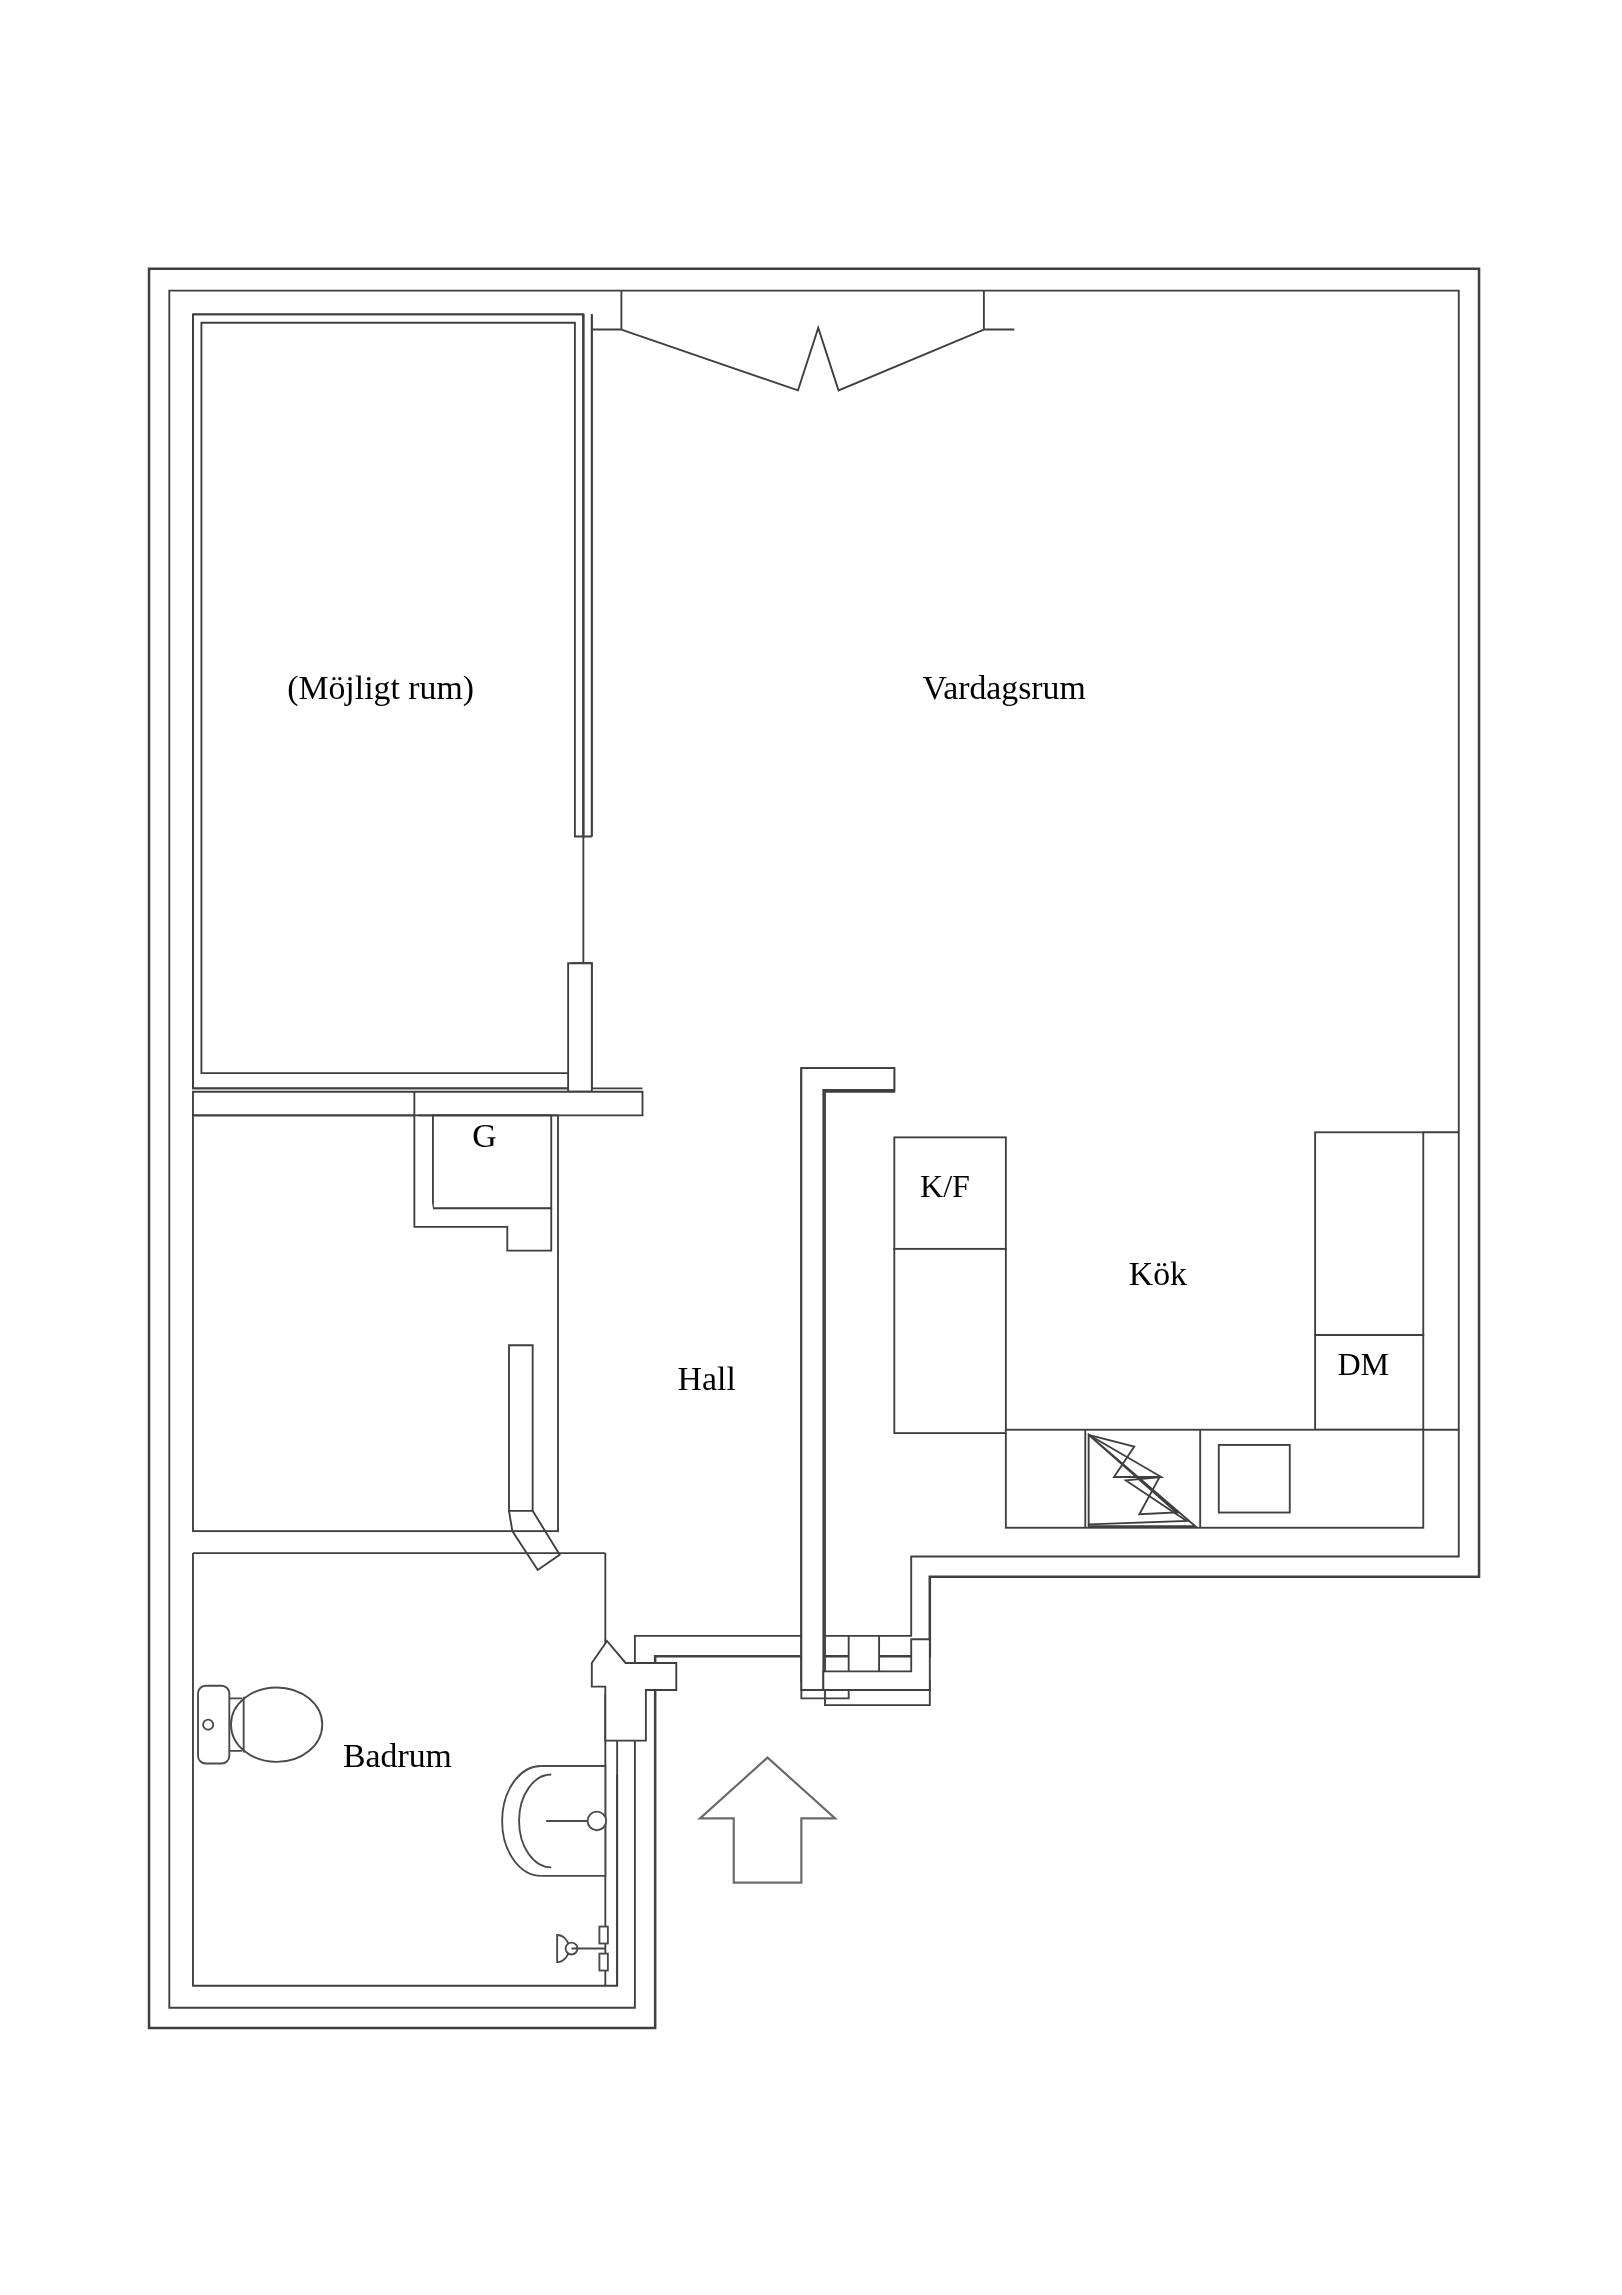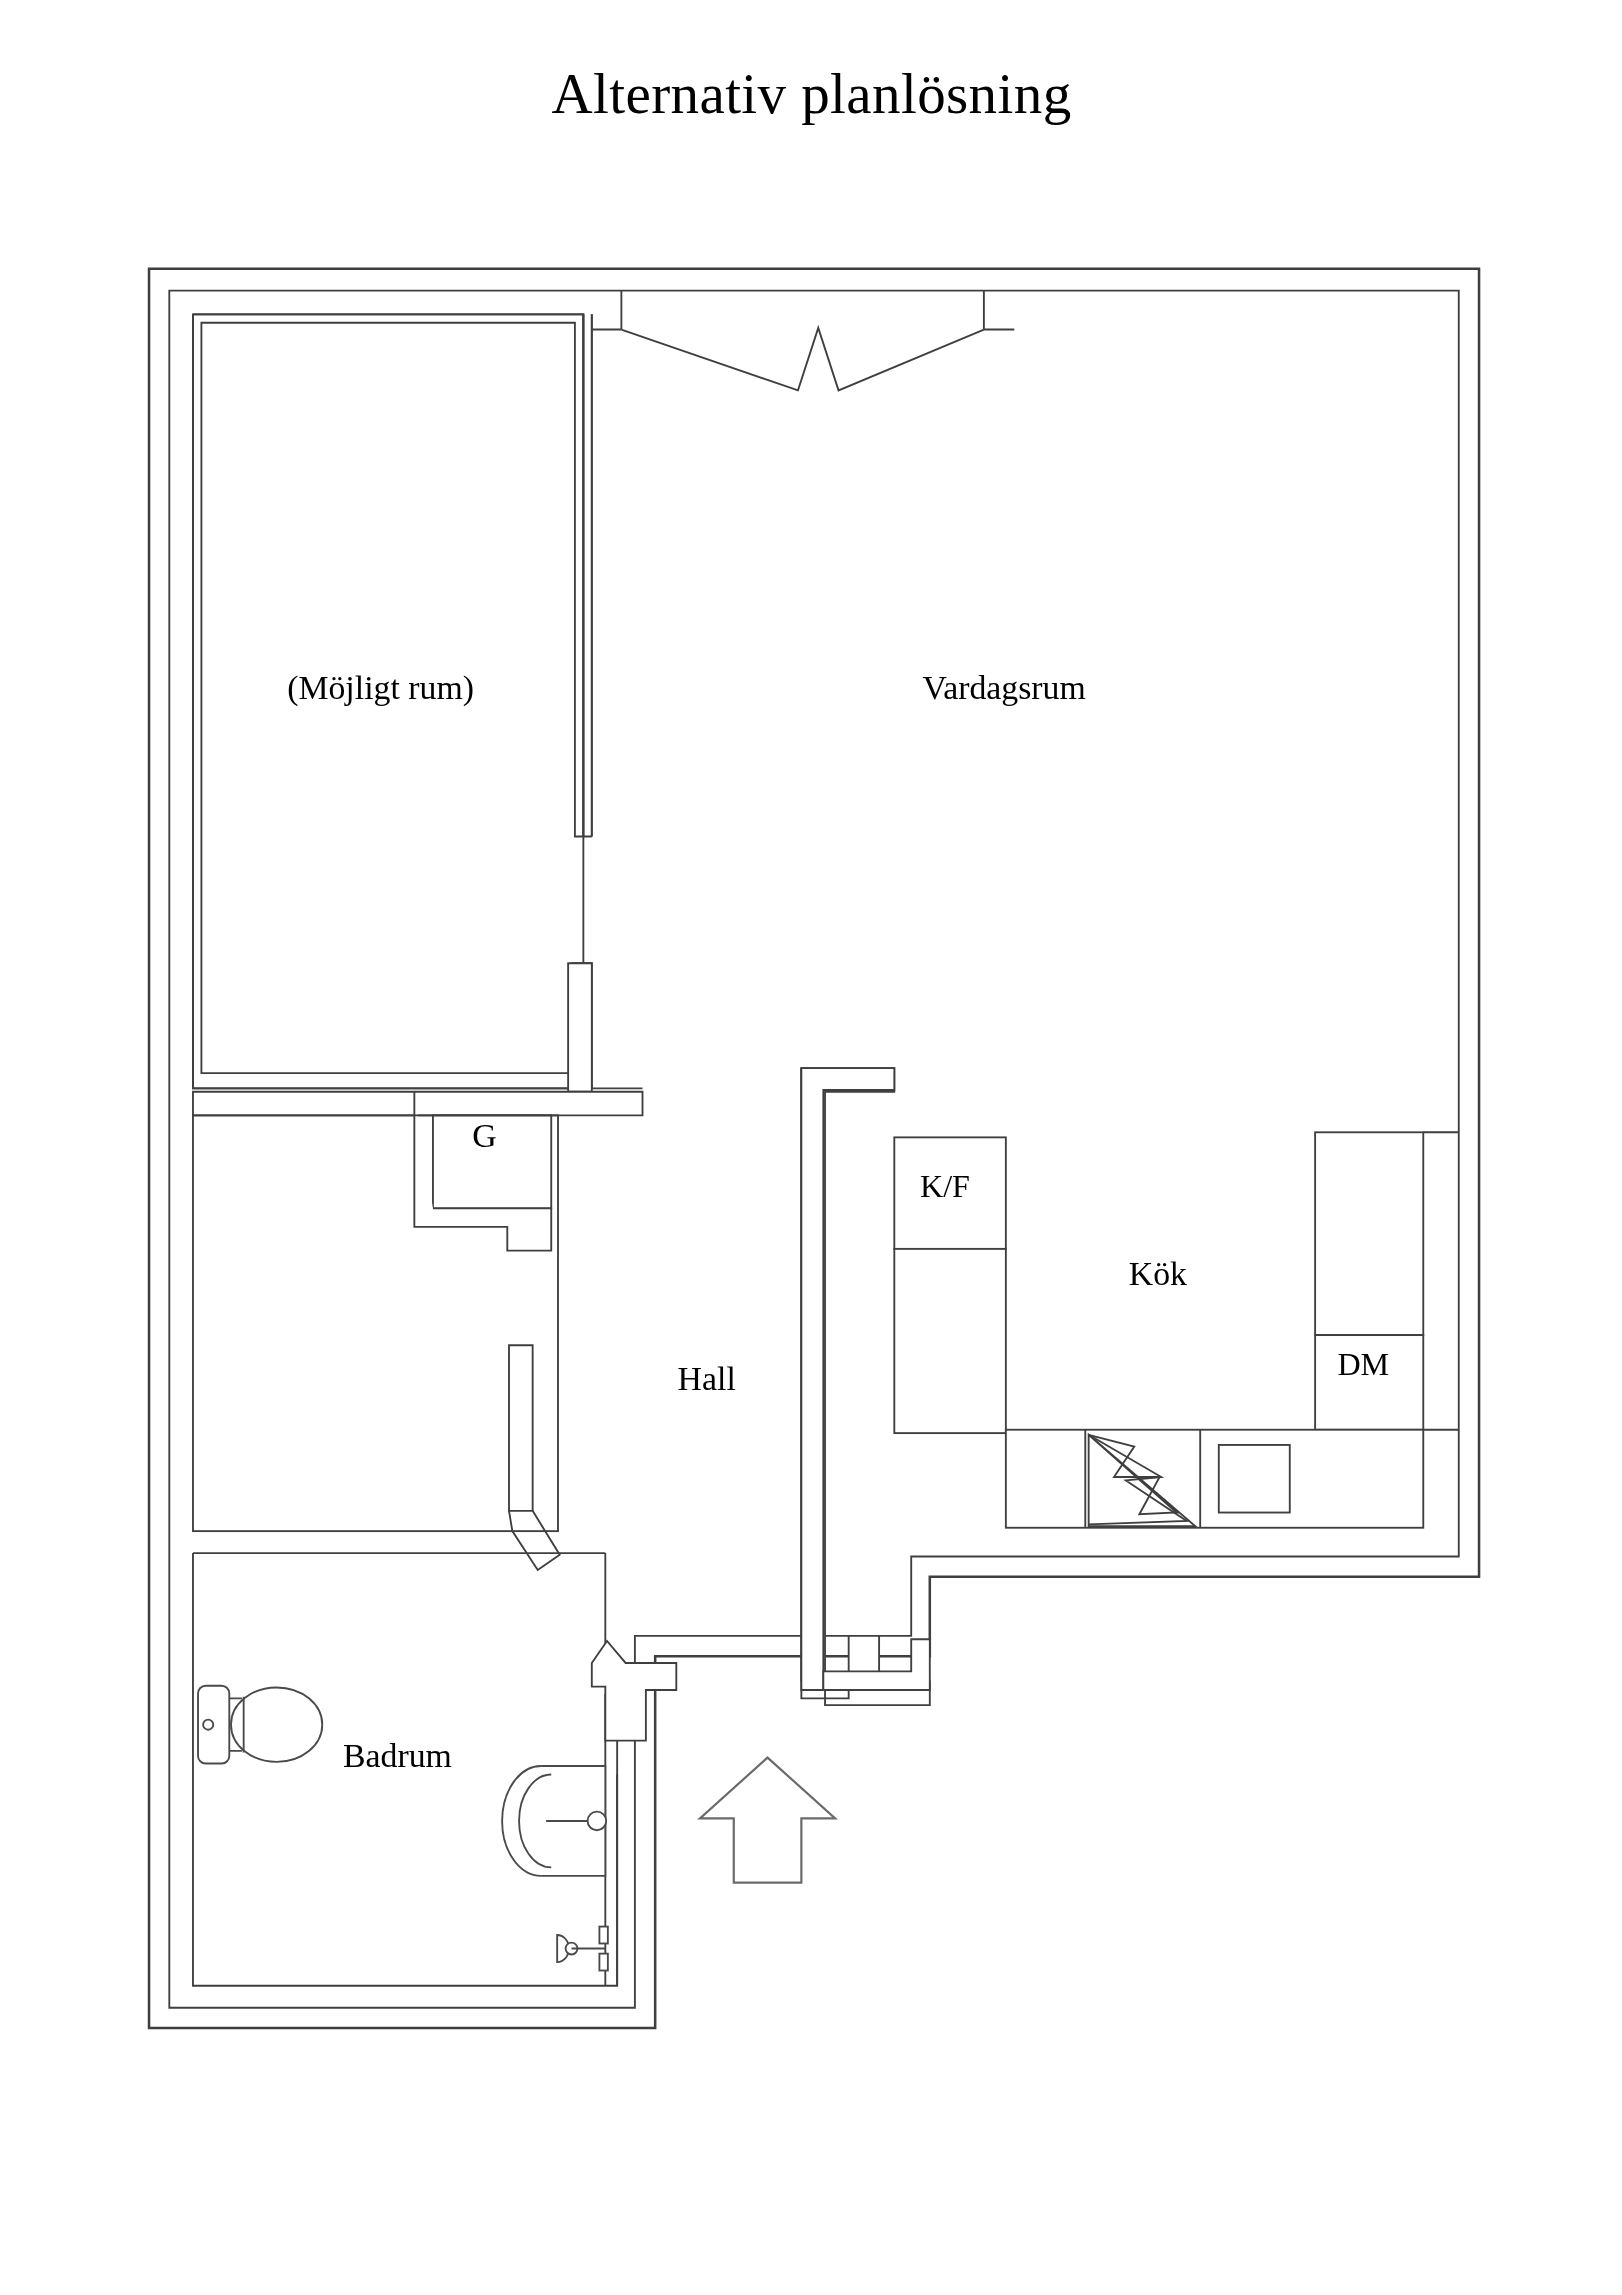--- a/index.html
+++ b/index.html
@@ -51,21 +51,20 @@
   }
   .room-label.small {
     font-size: 38px;
   }
 </style>
 </head>
 <body>
 
 <div id="page">
 
-  <div id="plan-title">Alternativ planlösning</div>
 
   <svg id="floorplan-svg" viewBox="0 0 1920 2716">
 
     <g fill="none" stroke="#3f3f3f" stroke-width="3" stroke-linejoin="miter">
 
       <path d="M 176,318 L 1750,318 L 1750,1866 L 1100,1866 L 1100,1960 L 775,1960 L 775,2400 L 176,2400 Z"></path>
 
       <path d="M 200,344 L 1726,344 L 1726,1842 L 1078,1842 L 1078,1936 L 751,1936 L 751,2376 L 200,2376 Z" stroke-width="2.2"></path>
     </g>
 

